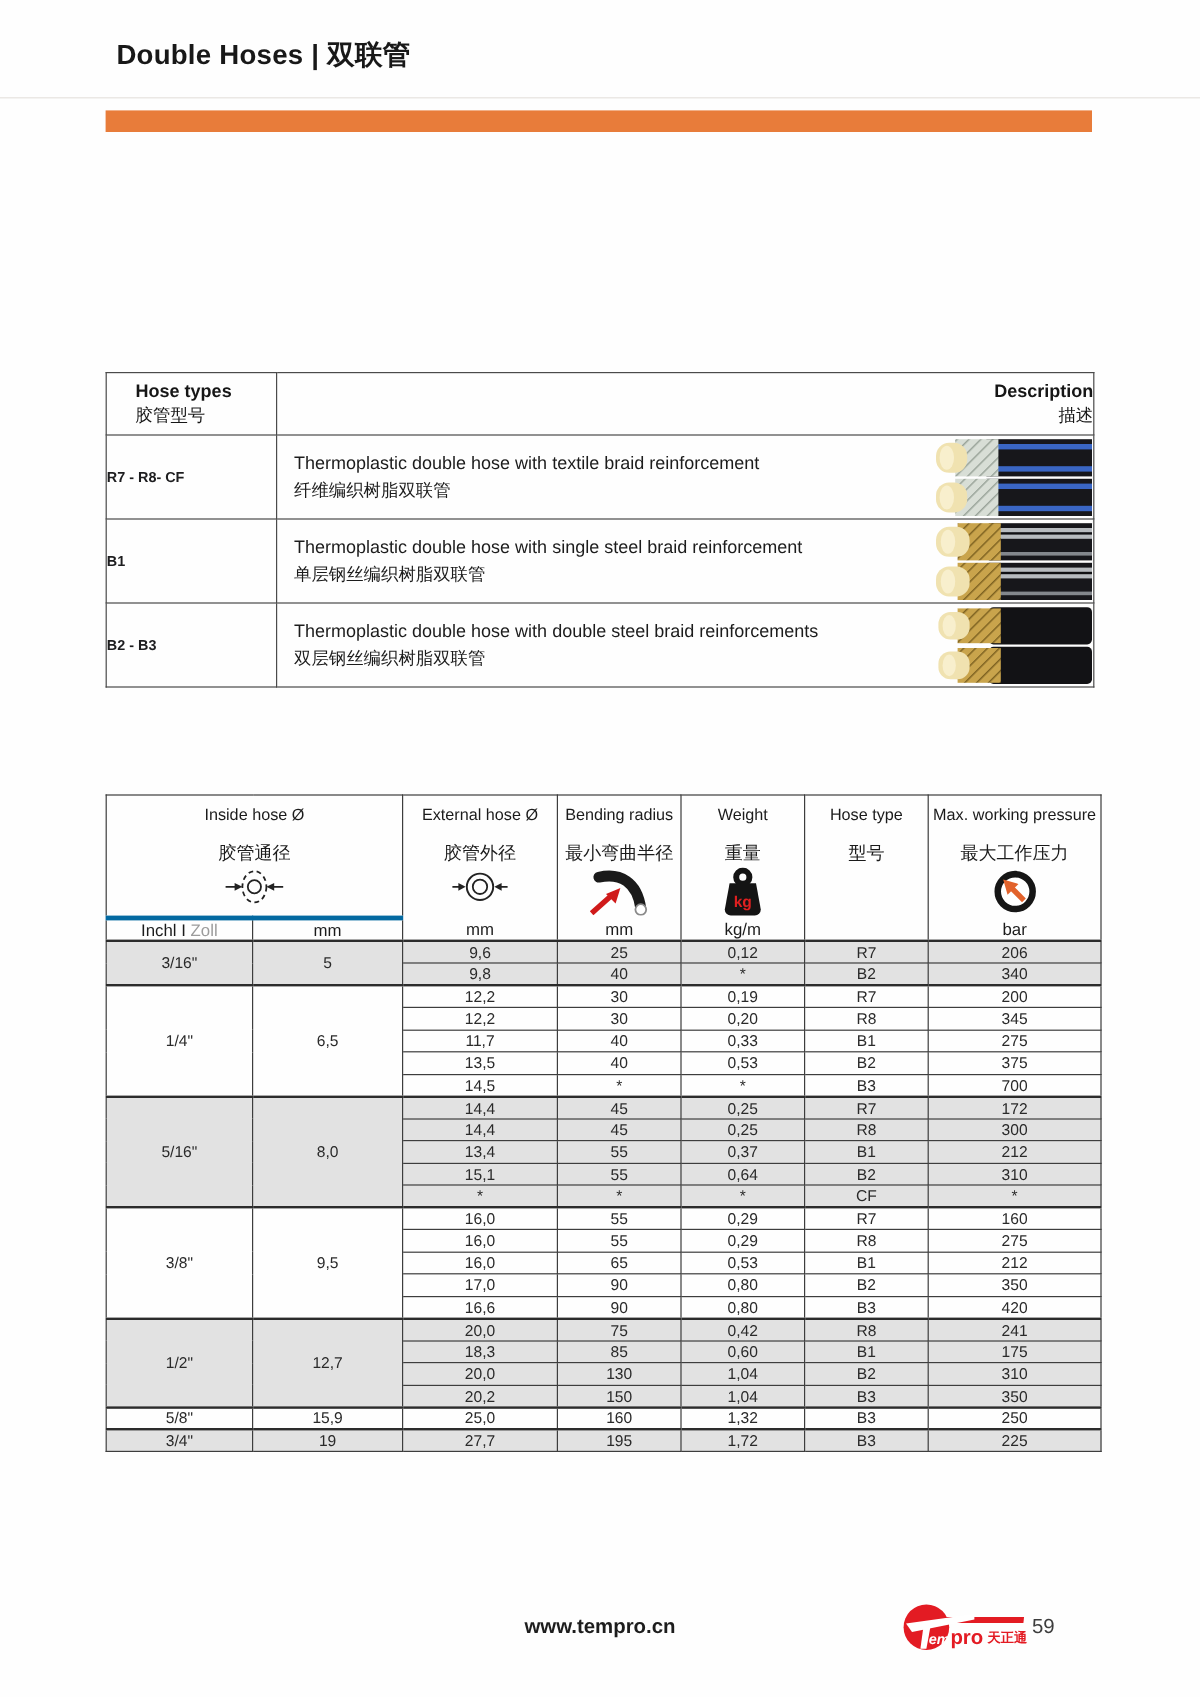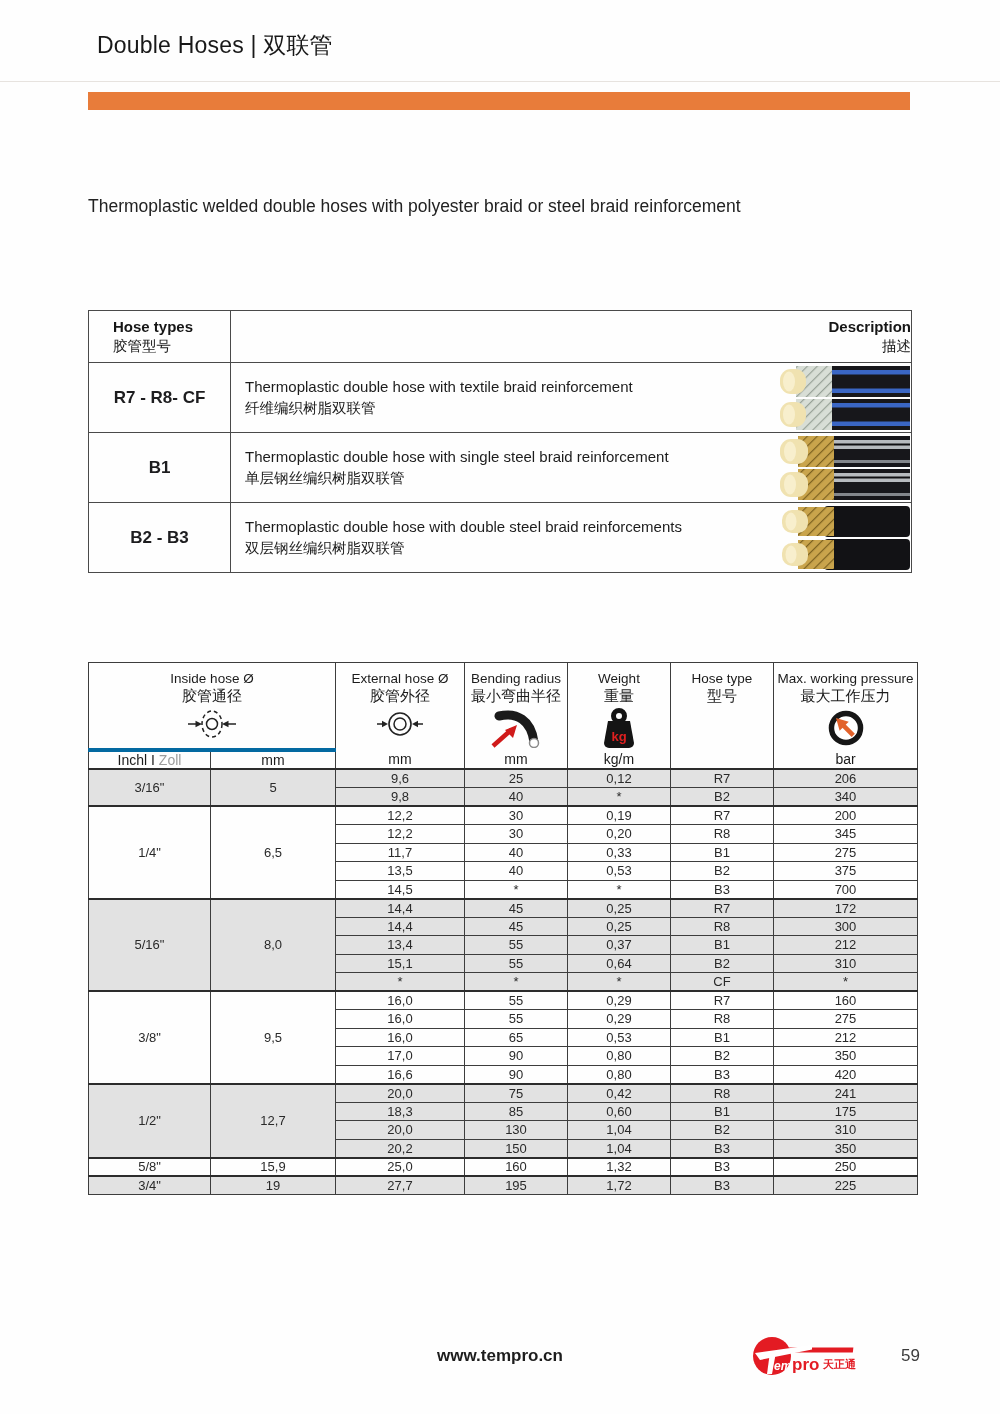--- a/index.html
+++ b/index.html
@@ -4,78 +4,77 @@
 <style>
   * { box-sizing: border-box; margin: 0; padding: 0; }
   html,body { background:#ffffff; }
   body {
     width:1000px; height:1414px; position:relative;
     font-family:"Liberation Sans", sans-serif; color:#1d1d1f;
   }
   .page { position:absolute; inset:0; width:1000px; height:1414px; background:#fefefe; overflow:hidden; }
 
   
-  .page-title { position:absolute; left:97px; top:30px; font-size:23px; font-weight:normal; color:#181818; letter-spacing:.2px; }
+  .page-title { position:absolute; left:97px; top:30px; font-size:23px; font-weight:bold; color:#181818; letter-spacing:.2px; }
   .header-rule { position:absolute; left:0; top:81px; width:1000px; height:1px; background:#e7e3df; }
   .orange-bar { position:absolute; left:88px; top:92px; width:822px; height:18px; background:#E87C3A; }
 
   
   .intro { position:absolute; left:88px; top:196px; width:830px; }
   .intro .en { font-size:17.5px; color:#222; }
   .intro .zh { font-size:16px; margin-top:5px; color:#222; }
 
   
   #hose-table { position:absolute; left:88px; top:310px; width:824px; border-collapse:collapse; table-layout:fixed; }
   #hose-table th, #hose-table td { border:1px solid #4a4a4a; vertical-align:middle; }
   #hose-table col.c1 { width:142px; }
   #hose-table thead th { height:52px; text-align:right; font-weight:normal; }
   #hose-table thead th.hcell1 { text-align:left; padding-left:24px; }
   #hose-table thead th.hcell2 { padding-left:14px; }
   .hen { font-size:15px; font-weight:bold; color:#161616; }
   .hzh { font-size:14.5px; margin-top:2px; color:#161616; }
   #hose-table tbody tr { height:70px; }
-  #hose-table td.type-cell { text-align:center; font-weight:bold; font-size:17px; }
+  #hose-table td.type-cell { text-align:left; font-weight:bold; font-size:12px; }
   #hose-table td.desc-cell { position:relative; padding:0 150px 0 14px; }
   .desc-en { font-size:15px; color:#1c1c1c; }
   .desc-zh { font-size:14.5px; margin-top:4px; color:#1c1c1c; }
   .hose-img { position:absolute; right:1px; top:50%; transform:translateY(-50%); display:block; }
 
   
   #spec-table { position:absolute; left:88px; top:662px; width:829px; border-collapse:collapse; table-layout:fixed; }
   #spec-table th, #spec-table td { border:1px solid #3d3d3d; text-align:center; vertical-align:middle; }
   #spec-table thead tr.ghead th { height:80px; font-weight:normal; border-bottom-style:none; padding-top:4px; vertical-align:top; }
   #spec-table thead tr.ghead th.inside-th { border-bottom:4px solid #0369a1; }
   .g-en { font-size:13.5px; color:#1b1b1b; margin-top:4px; }
-  .g-zh { font-size:15px; color:#1b1b1b; margin-top:1px; }
+  .g-zh { font-size:15px; color:#1b1b1b; margin-top:16px; }
   .g-icon { margin-top:2px; line-height:0; }
   #spec-table thead tr.units td { height:16px; border-top-style:none; font-size:14px; color:#1b1b1b; }
   #spec-table thead tr.units td.unit-inch { border-top:none; }
   .grey-txt { color:#9c9c9c; }
   #spec-table tbody td { height:18.5px; font-size:13px; color:#2a2a2a; padding:0; }
   #spec-table tbody tr.shaded td { background:#e2e2e2; }
   #spec-table tbody tr:not(.sec-start) td { border-top:1px solid #a9a9a9; }
   #spec-table tbody tr.shaded:not(.sec-start) td { border-top-color:#f4f4f4; }
   #spec-table tbody tr.sec-start td { border-top:2px solid #2c2c2c; }
 
   
   .footer-site { position:absolute; left:0; top:1346px; width:1000px; text-align:center; font-size:17px; font-weight:bold; color:#1d1d1d; }
   .footer-logo { position:absolute; left:750px; top:1332px; line-height:0; }
-  .footer-page { position:absolute; left:860px; top:1346px; width:60px; text-align:right; font-size:17px; color:#3d3d3d; }
+  .footer-page { position:absolute; left:860px; top:1346px; width:60px; text-align:left; font-size:17px; color:#3d3d3d; }
 </style>
 </head>
 <body>
 
 <div class="page">
 
   <div class="page-title">Double Hoses | 双联管</div>
   <div class="header-rule"></div>
   <div class="orange-bar"></div>
 
   <div class="intro">
-    <div class="en">Thermoplastic welded double hoses with polyester braid or steel braid reinforcement</div>
   </div>
 
   <table id="hose-table">
     <colgroup>
         <col class="c1">
         <col>
       </colgroup>
     <thead>
       <tr>
         <th class="hcell1">

